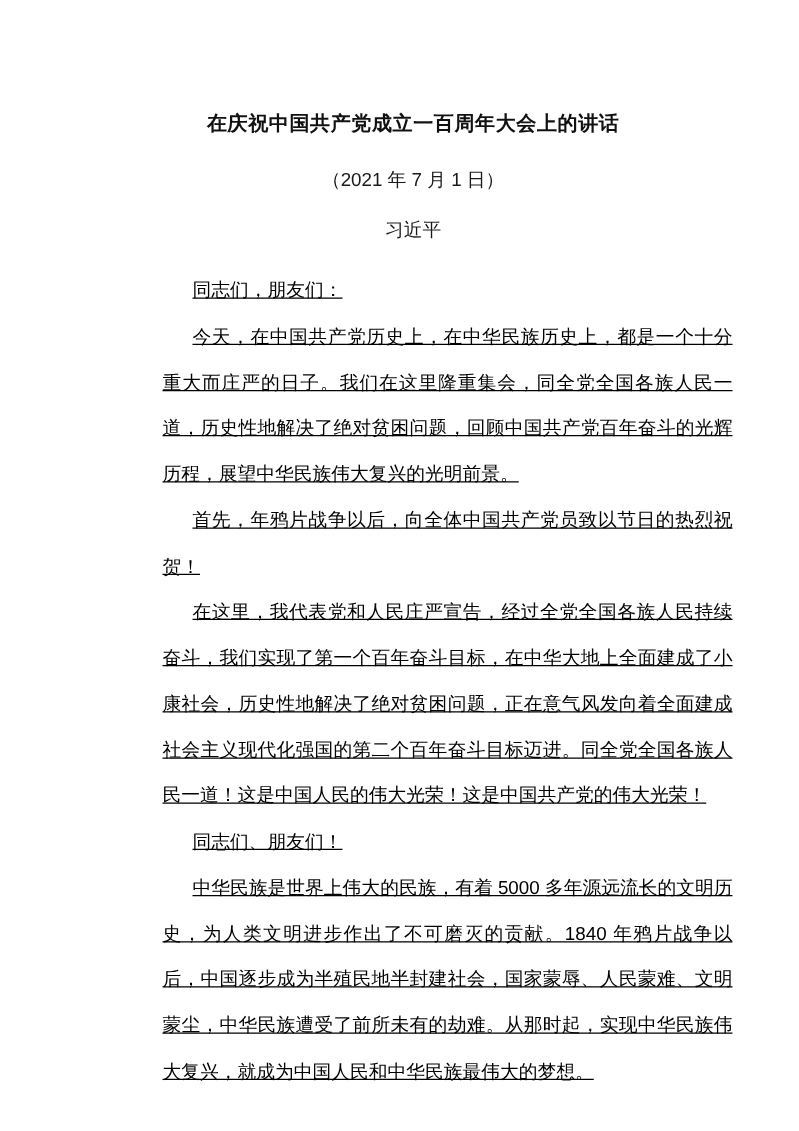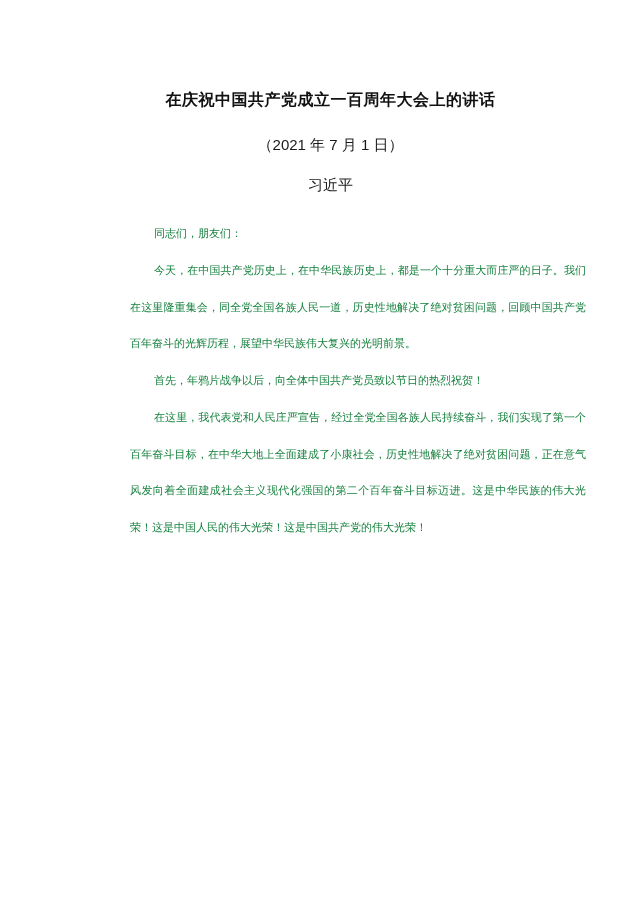--- a/index.html
+++ b/index.html
@@ -45,36 +45,39 @@
     color: #1a1a1a;
   }
   .doc-body {
     margin-top: 21px;
     padding-left: 93px;
     width: 456px;
     box-sizing: content-box;
   }
   .doc-body p {
     margin: 0;
-    font-size: 11px;
+    font-size: 15px;
     line-height: 36.75px;
     text-align: justify;
     text-indent: 24px;
-    color: #15803d;
+    color: #000000;
     word-break: break-all;
+    text-decoration: underline;
   }
 </style>
 </head>
 <body>
 
 <div class="page">
   <div class="heading">
     <h1 class="title">在庆祝中国共产党成立一百周年大会上的讲话</h1>
     <div class="date-line">（2021 年 7 月 1 日）</div>
     <div class="author">习近平</div>
   </div>
   <div class="doc-body">
     <p>同志们，朋友们：</p>
     <p>今天，在中国共产党历史上，在中华民族历史上，都是一个十分重大而庄严的日子。我们在这里隆重集会，同全党全国各族人民一道，历史性地解决了绝对贫困问题，回顾中国共产党百年奋斗的光辉历程，展望中华民族伟大复兴的光明前景。</p>
     <p>首先，年鸦片战争以后，向全体中国共产党员致以节日的热烈祝贺！</p>
-    <p>在这里，我代表党和人民庄严宣告，经过全党全国各族人民持续奋斗，我们实现了第一个百年奋斗目标，在中华大地上全面建成了小康社会，历史性地解决了绝对贫困问题，正在意气风发向着全面建成社会主义现代化强国的第二个百年奋斗目标迈进。这是中华民族的伟大光荣！这是中国人民的伟大光荣！这是中国共产党的伟大光荣！</p>
+    <p>在这里，我代表党和人民庄严宣告，经过全党全国各族人民持续奋斗，我们实现了第一个百年奋斗目标，在中华大地上全面建成了小康社会，历史性地解决了绝对贫困问题，正在意气风发向着全面建成社会主义现代化强国的第二个百年奋斗目标迈进。同全党全国各族人民一道！这是中国人民的伟大光荣！这是中国共产党的伟大光荣！</p>
+    <p>同志们、朋友们！</p>
+    <p>中华民族是世界上伟大的民族，有着 5000 多年源远流长的文明历史，为人类文明进步作出了不可磨灭的贡献。1840 年鸦片战争以后，中国逐步成为半殖民地半封建社会，国家蒙辱、人民蒙难、文明蒙尘，中华民族遭受了前所未有的劫难。从那时起，实现中华民族伟大复兴，就成为中国人民和中华民族最伟大的梦想。</p>
   </div>
 </div>
 
 </body></html>

